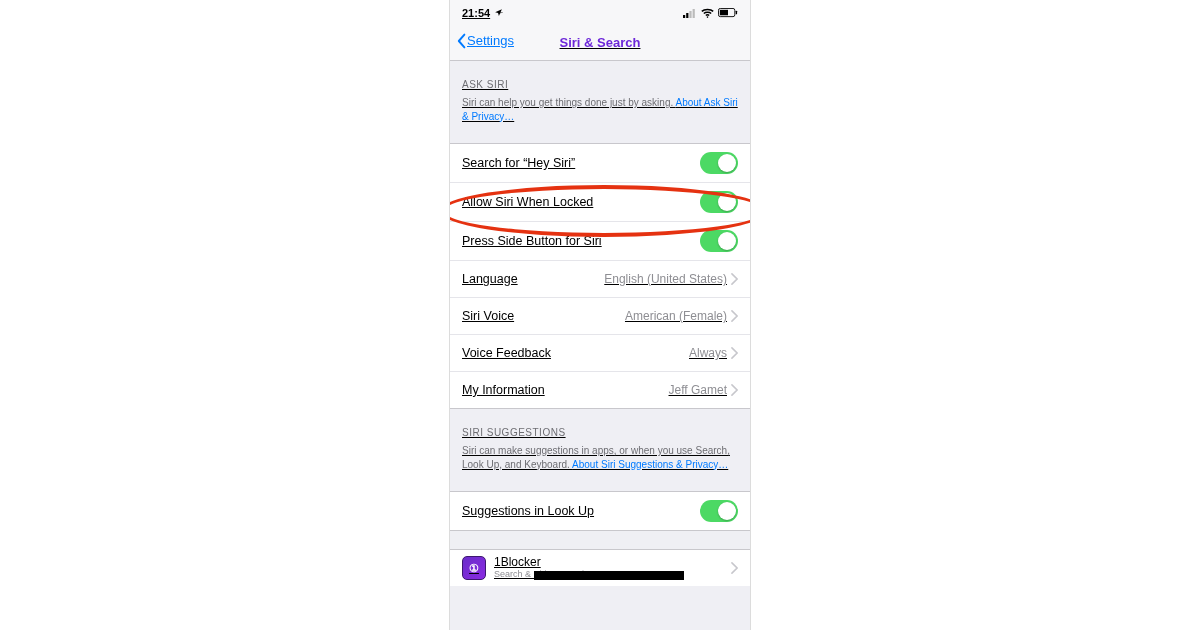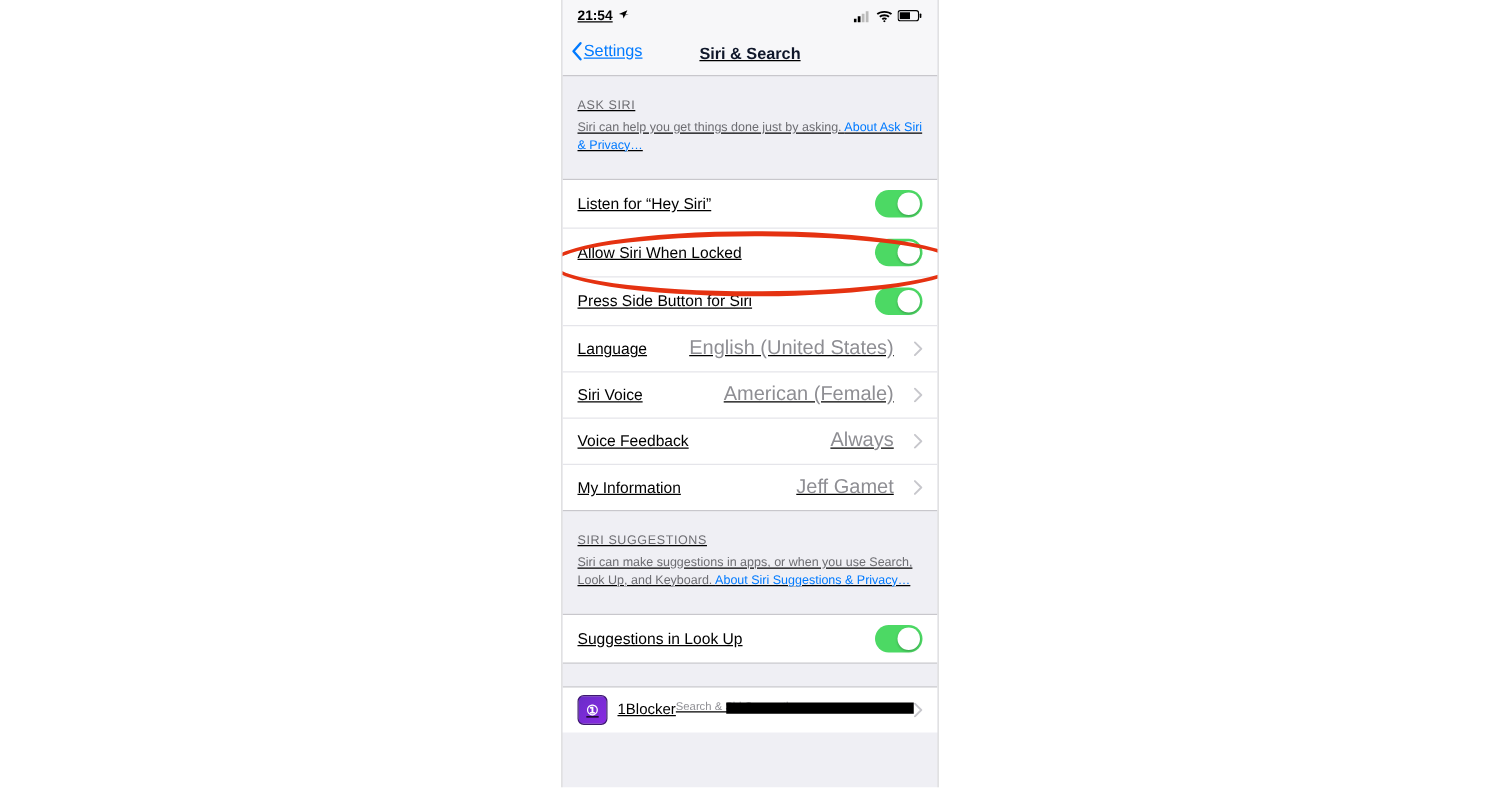--- a/index.html
+++ b/index.html
@@ -62,21 +62,21 @@
     align-items: flex-start;
     color: #007aff;
     font-size: 13px;
     text-decoration: underline;
     cursor: pointer;
   }
   .nav-back svg { margin-right: -1px; }
   .nav-title {
     font-size: 13px;
     font-weight: 700;
-    color: #0f172a;
+    color: #6d28d9;
   }
 
   
   .section-hdr {
     padding: 18px 12px 4px 12px;
     font-size: 10px;
     letter-spacing: 0.5px;
     color: #6d6d72;
     text-transform: uppercase;
   }
@@ -106,23 +106,23 @@
     font-size: 12.5px;
     color: #000;
     position: relative;
   }
   .cell + .cell {
     border-top: 1px solid #e5e5ea;
   }
   .cell .label { flex: 0 0 auto; }
   .cell .value {
     color: #8e8e93;
-    font-size: 16px;
+    font-size: 12px;
     margin-left: auto;
-    margin-right: 16px;
+    margin-right: 4px;
     text-align: right;
   }
   .chevron {
     color: #c7c7cc;
     display: flex;
     align-items: center;
   }
 
   
   .toggle {
@@ -160,21 +160,21 @@
     background: linear-gradient(135deg, #6a2cc9, #8a2be2);
     display: flex;
     align-items: center;
     justify-content: center;
     color: #fff;
     font-size: 11px;
     font-weight: 700;
     margin-right: 8px;
     border:1px solid #3d1870;
   }
-  .app-text { display:flex; flex-direction:row; line-height:1.1; flex:1; }
+  .app-text { display:flex; flex-direction:column; line-height:1.1; flex:1; }
   .app-title { font-size: 12px; color:#000; }
   .app-sub { font-size: 9px; color:#8e8e93; position:relative;}
   .app-sub .redact {
     position:absolute;
     left:40px; top:1px;
     width:150px; height:9px;
     background:#000;
   }
 
   
@@ -245,21 +245,21 @@
       <div class="nav-title">Siri &amp; Search</div>
     </div>
 
     <div class="section-hdr">ASK SIRI</div>
     <div class="section-footer">
       <span>Siri can help you get things done just by asking. </span><a class="link">About Ask Siri &amp; Privacy…</a>
     </div>
 
     <div class="group">
       <div class="cell">
-        <span class="label">Listen for “Hey Siri”</span>
+        <span class="label">Search for “Hey Siri”</span>
         <div class="toggle"></div>
       </div>
       <div class="cell">
         <span class="label">Allow Siri When Locked</span>
         <div class="toggle"></div>
       </div>
       <div class="cell">
         <span class="label">Press Side Button for Siri</span>
         <div class="toggle"></div>
       </div>

